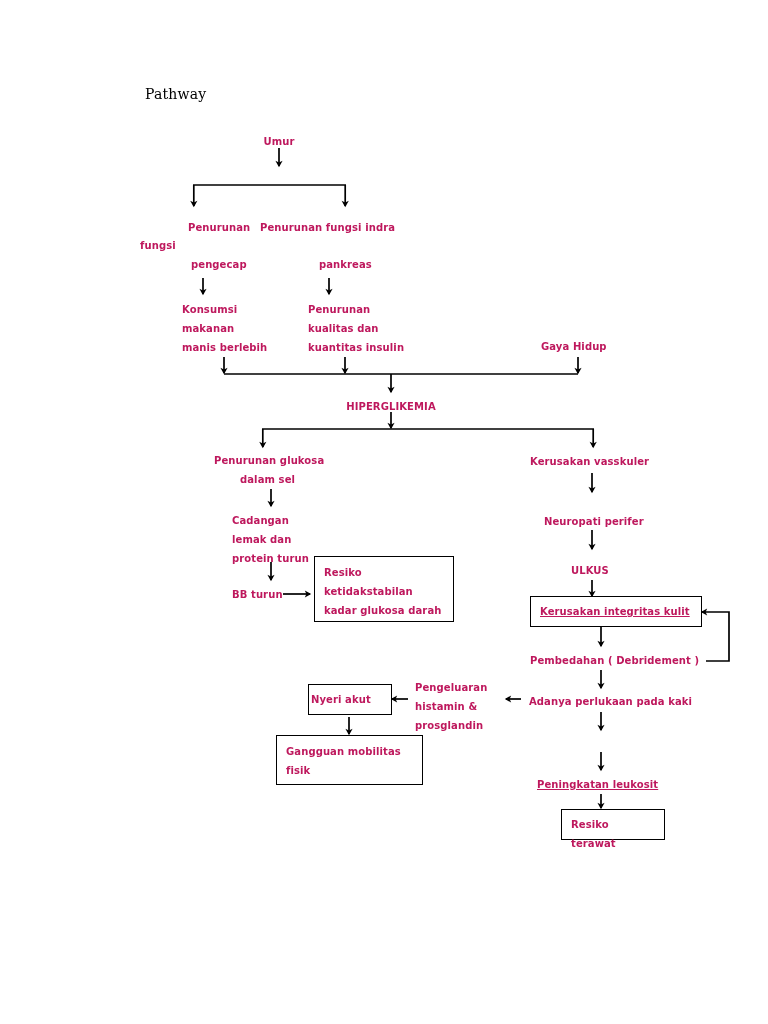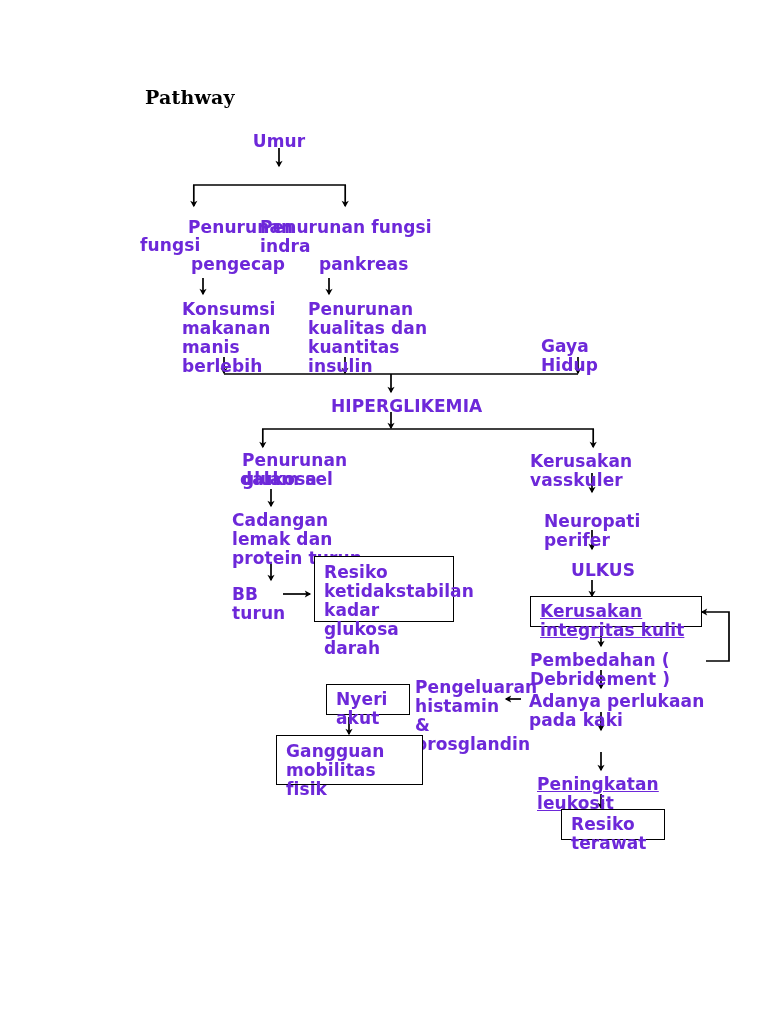--- a/index.html
+++ b/index.html
@@ -21,42 +21,42 @@
   #svg-layer {
     position: absolute;
     left: 0;
     top: 0;
     width: 768px;
     height: 1024px;
     pointer-events: none;
   }
   .node {
     position: absolute;
-    font-size: 17px;
+    font-size: 10px;
     font-weight: 600;
     line-height: 19px;
     letter-spacing: 0.1px;
     white-space: pre-line;
-    color: #6d28d9;
+    color: #be185d;
   }
   .node.ctr { text-align: center; }
   .node.lft { text-align: left; }
   .boxed {
     border: 1.4px solid #000000;
     background: #ffffff;
     box-sizing: border-box;
     padding: 6px 9px;
   }
   #title {
     position: absolute;
     left: 145px;
     top: 86px;
     font-family: "DejaVu Serif", "Liberation Serif", serif;
-    font-size: 19px;
-    font-weight: bold;
+    font-size: 14px;
+    font-weight: normal;
     letter-spacing: 0.2px;
     text-align: center;
   }
 </style>
 </head>
 <body>
 
 <div id="page">
 
   <div id="title">Pathway</div>
@@ -137,21 +137,21 @@
 manis berlebih</div>
 
   <div class="node lft" style="left:308px; top:300px; width:140px;">Penurunan
 kualitas dan
 kuantitas insulin</div>
 
   <div class="node lft" style="left:541px; top:337px; width:110px;">Gaya Hidup</div>
 
   <div class="node ctr" style="left:331px; top:397px; width:120px;">HIPERGLIKEMIA</div>
 
-  <div class="node lft" style="left:214px; top:451px; width:170px;margin-left:28px;">Penurunan glukosa</div>
+  <div class="node lft" style="left:214px; top:451px; width:170px;">Penurunan glukosa</div>
   <div class="node lft" style="left:240px; top:470px; width:120px;">dalam sel</div>
 
   <div class="node lft" style="left:232px; top:511px; width:130px;">Cadangan
 lemak dan
 protein turun</div>
 
   <div class="node lft" style="left:232px; top:585px; width:80px;">BB turun</div>
 
   <div class="node lft boxed" style="left:314px; top:556px; width:140px; height:66px;">Resiko
 ketidakstabilan
@@ -171,18 +171,18 @@
 
 
   <div class="node lft" style="left:537px; top:775px; width:150px;text-decoration:underline;">Peningkatan leukosit</div>
 
   <div class="node lft boxed" style="left:561px; top:809px; width:104px; height:31px; padding:5px 9px;">Resiko terawat</div>
 
   <div class="node lft" style="left:415px; top:678px; width:105px;">Pengeluaran
 histamin &amp;
 prosglandin</div>
 
-  <div class="node lft boxed" style="left:308px; top:684px; width:84px; height:31px; padding:5px 9px;margin-left:18px;">Nyeri akut</div>
+  <div class="node lft boxed" style="left:308px; top:684px; width:84px; height:31px; padding:5px 2px;">Nyeri akut</div>
 
   <div class="node lft boxed" style="left:276px; top:735px; width:147px; height:50px; padding:6px 9px;">Gangguan mobilitas
 fisik</div>
 
 </div>
 
 </body></html>

